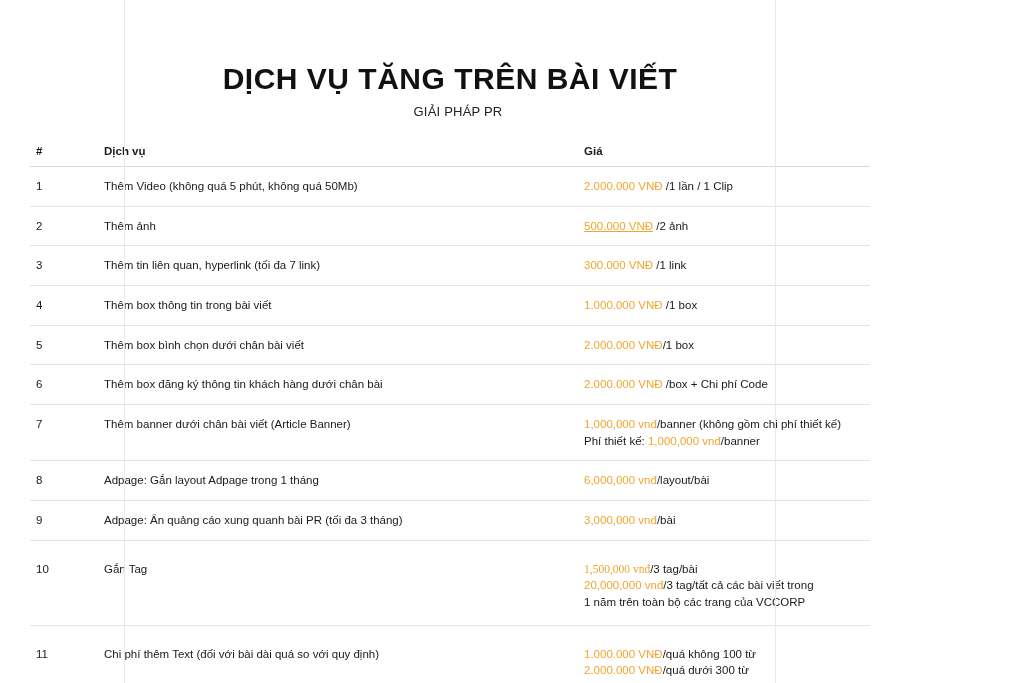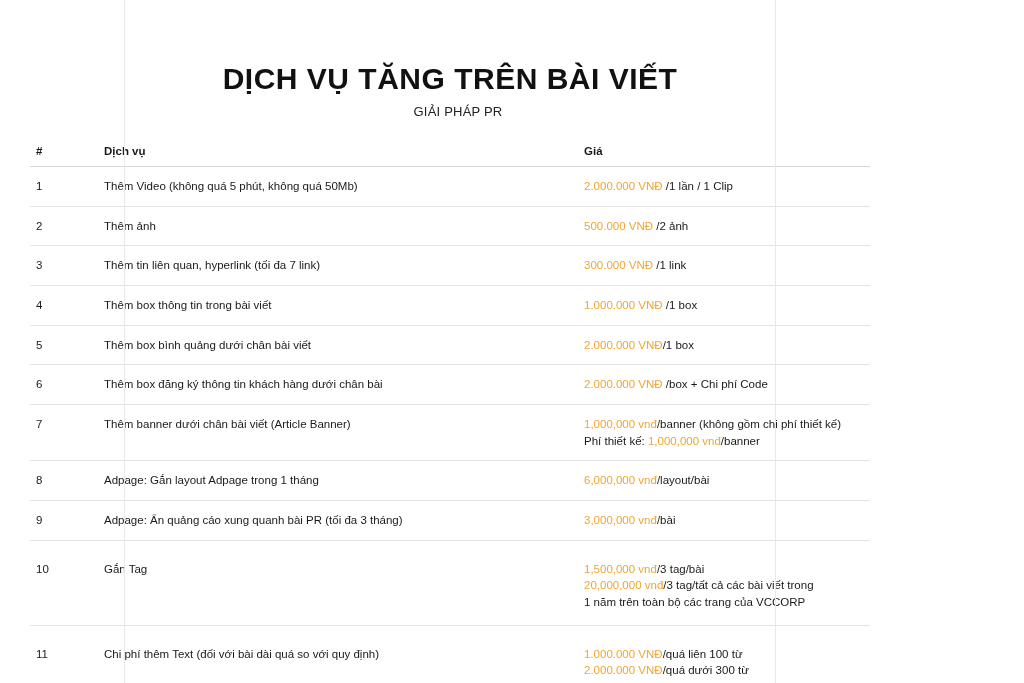--- a/index.html
+++ b/index.html
@@ -108,21 +108,21 @@
             <td class="col-price">
               <span class="price-line"><span class="price-amt" style="color: rgb(240, 165, 46);">2.000.000 VNĐ</span><span> /1 lần / 1 Clip</span></span>
             </td>
           </tr>
           <tr>
             <td class="col-num">2</td>
             <td class="col-svc">
               <span class="note-line">Thêm ảnh</span>
             </td>
             <td class="col-price">
-              <span class="price-line"><span class="price-amt" style="color: rgb(240, 165, 46);">500.000 VNĐ</span><span> /2 ảnh</span></span>
+              <span class="price-line"><span class="price-amt" style="color: rgb(240, 165, 46); text-decoration: underline;">500.000 VNĐ</span><span> /2 ảnh</span></span>
             </td>
           </tr>
           <tr>
             <td class="col-num">3</td>
             <td class="col-svc">
               <span class="note-line">Thêm tin liên quan,  hyperlink  (tối đa 7 link)</span>
             </td>
             <td class="col-price">
               <span class="price-line"><span class="price-amt" style="color: rgb(240, 165, 46);">300.000 VNĐ</span><span> /1 link</span></span>
             </td>
@@ -132,21 +132,21 @@
             <td class="col-svc">
               <span class="note-line">Thêm box thông tin trong bài viết</span>
             </td>
             <td class="col-price">
               <span class="price-line"><span class="price-amt" style="color: rgb(240, 165, 46);">1.000.000 VNĐ</span><span> /1 box</span></span>
             </td>
           </tr>
           <tr>
             <td class="col-num">5</td>
             <td class="col-svc">
-              <span class="note-line">Thêm box bình quảng dưới chân bài viết</span>
+              <span class="note-line">Thêm box bình chọn dưới chân bài viết</span>
             </td>
             <td class="col-price">
               <span class="price-line"><span class="price-amt" style="color: rgb(240, 165, 46);">2.000.000 VNĐ</span><span>/1 box</span></span>
             </td>
           </tr>
           <tr>
             <td class="col-num">6</td>
             <td class="col-svc">
               <span class="note-line">Thêm box đăng ký thông tin khách hàng dưới chân bài</span>
             </td>
@@ -181,32 +181,32 @@
             <td class="col-price">
               <span class="price-line"><span class="price-amt" style="color: rgb(240, 165, 46);">3,000,000 vnđ</span><span>/bài</span></span>
             </td>
           </tr>
           <tr class="tall">
             <td class="col-num">10</td>
             <td class="col-svc">
               <span class="note-line">Gắn Tag</span>
             </td>
             <td class="col-price">
-              <span class="price-line"><span class="price-amt" style="color: rgb(240, 165, 46);">1,500,000 vnđ</span><span>/3 tag/bài</span></span>
+              <span class="price-line"><span class="price-amt" style="color: rgb(240, 165, 46); font-family: Liberation Serif, serif;">1,500,000 vnđ</span><span>/3 tag/bài</span></span>
               <span class="price-line"><span class="price-amt" style="color: rgb(240, 165, 46);">20,000,000 vnđ</span><span>/3 tag/tất cả các bài viết trong</span></span>
               <span class="price-line">1 năm trên toàn bộ các trang của VCCORP</span>
             </td>
           </tr>
           <tr class="tall">
             <td class="col-num">11</td>
             <td class="col-svc">
               <span class="note-line">Chi phí thêm Text (đối với bài dài quá so với quy định)</span>
             </td>
             <td class="col-price">
-              <span class="price-line"><span class="price-amt" style="color: rgb(240, 165, 46);">1.000.000 VNĐ</span><span>/quá liên 100 từ</span></span>
+              <span class="price-line"><span class="price-amt" style="color: rgb(240, 165, 46);">1.000.000 VNĐ</span><span>/quá không 100 từ</span></span>
               <span class="price-line"><span class="price-amt" style="color: rgb(240, 165, 46);">2.000.000 VNĐ</span><span>/quá dưới 300 từ</span></span>
               <span class="price-line"><span class="price-amt" style="color: rgb(240, 165, 46);">3.000.000 VNĐ</span><span>/quá dưới 500 từ</span></span>
             </td>
           </tr>
         </tbody>
     </table>
   </div>
 </div>
 
 </body></html>

